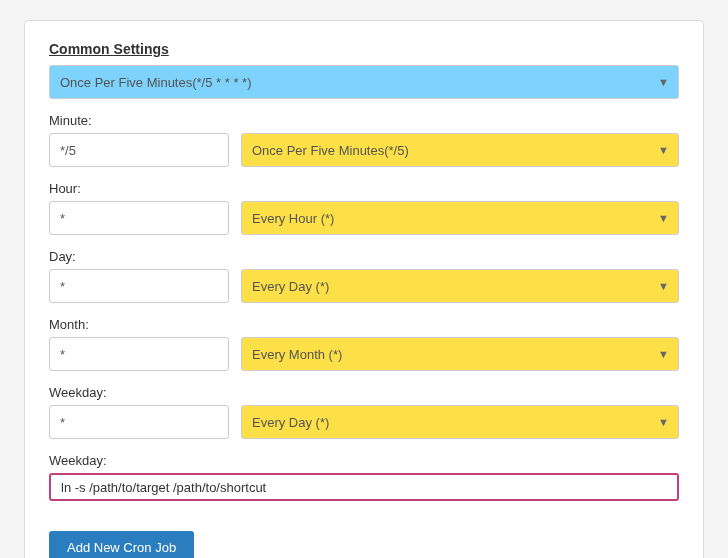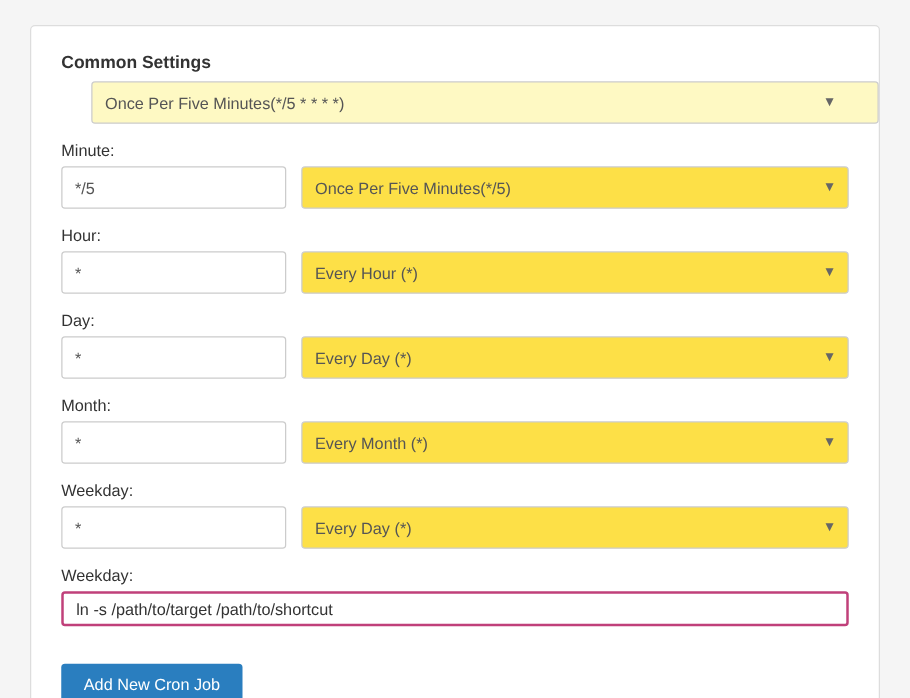--- a/index.html
+++ b/index.html
@@ -18,20 +18,21 @@
       border: 1px solid #ddd;
       border-radius: 4px;
       padding: 20px 24px 24px;
       width: 680px;
     }
     .section-title {
       font-weight: bold;
       font-size: 14px;
       margin-bottom: 8px;
       color: #333;
+      text-decoration: underline;
     }
     .form-group {
       margin-bottom: 14px;
     }
     .form-label {
       font-weight: normal;
       font-size: 13px;
       color: #333;
       margin-bottom: 5px;
       display: block;
@@ -83,26 +84,25 @@
       width: 100%;
     }
     .common-select {
       width: 100%;
       height: 34px;
       border: 1px solid #ccc;
       border-radius: 3px;
       padding: 0 30px 0 10px;
       font-size: 13px;
       color: #555;
-      background: #fef9c3;
+      background: #7dd3fc;
       appearance: none;
       -webkit-appearance: none;
       outline: none;
       cursor: pointer;
-      margin-left: 24px;
     }
     .command-input {
       width: 100%;
       height: 28px;
       border: 2px solid #c0407a;
       border-radius: 3px;
       padding: 0 10px;
       font-size: 13px;
       color: #333;
       outline: none;

